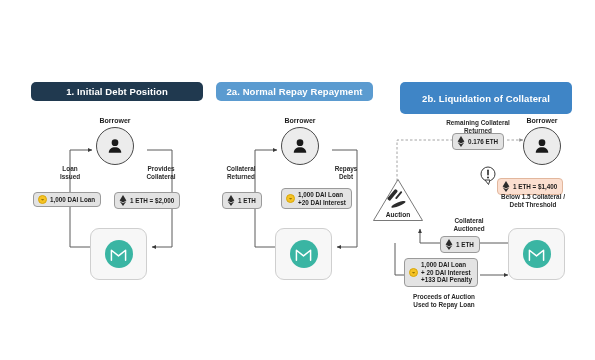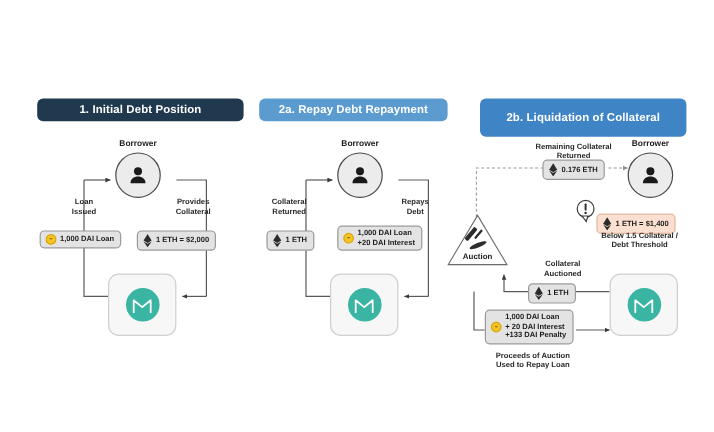--- a/index.html
+++ b/index.html
@@ -179,21 +179,21 @@
   </div>
 
   <div class="vault" style="left:90px; top:228px; width:57px; height:52px;">
     <div class="maker-circle">
       <svg width="17" height="15" viewBox="0 0 24 20">
         <path d="M2 18 L2 4 L12 12 L22 4 L22 18" fill="none" stroke="#ffffff" stroke-width="2.1" stroke-linecap="round" stroke-linejoin="round"></path>
       </svg>
     </div>
   </div>
 
-  <div class="panel-header" style="left:216px; top:82px; width:157px; height:19px; background:#5b9bd0;">2a. Repay Debt Repayment</div>
+  <div class="panel-header" style="left:216px; top:82px; width:157px; height:19px; background:#5b9bd0;">2a. Normal Repay Repayment</div>
 
   <div class="node-title" style="left:267px; top:117px; width:66px;">Borrower</div>
 
   <div class="avatar" style="left:281px; top:127px; width:38px; height:38px;">
     <svg width="20" height="20" viewBox="0 0 24 24">
       <circle cx="12" cy="8" r="4" fill="#1a1a1a"></circle>
       <path d="M4.5 20c0-4.2 3.4-6.6 7.5-6.6s7.5 2.4 7.5 6.6z" fill="#1a1a1a"></path>
     </svg>
   </div>
 

